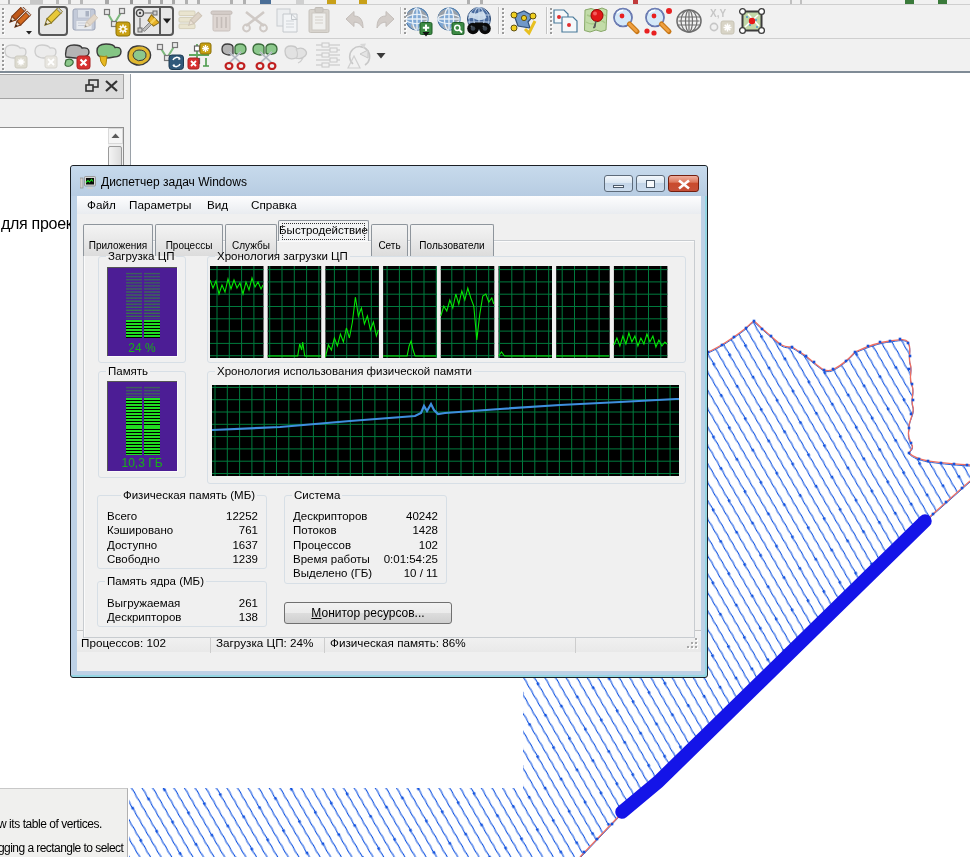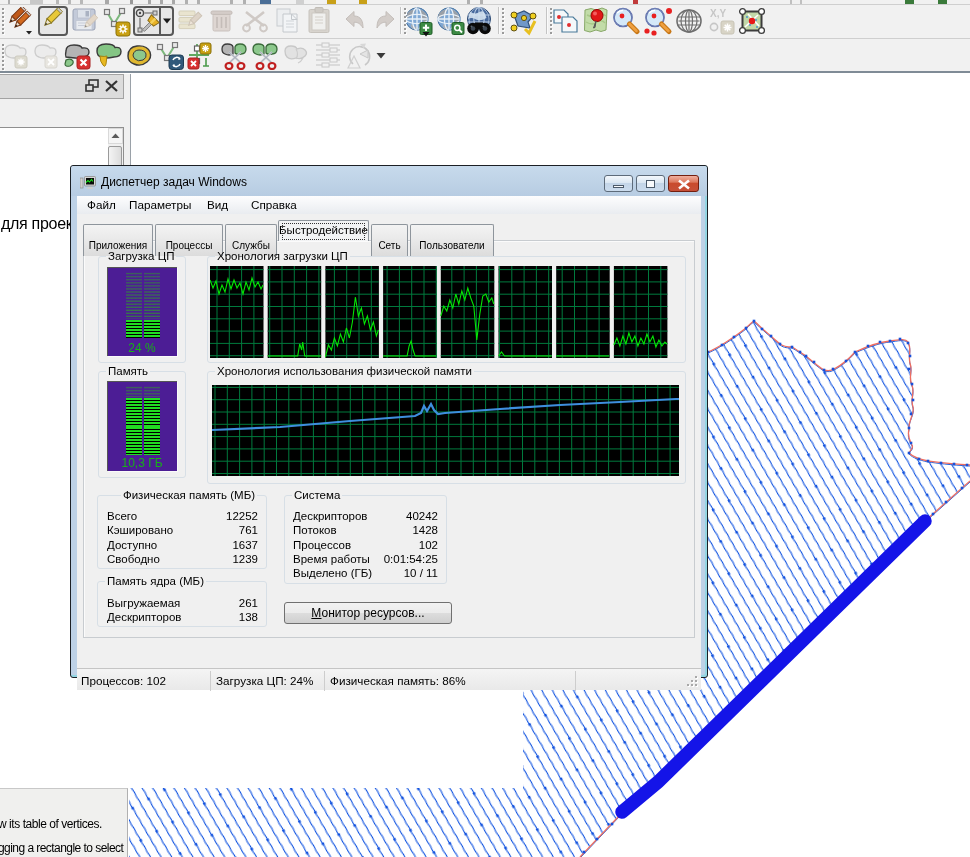--- a/index.html
+++ b/index.html
@@ -573,21 +573,21 @@
 
   <div class="abs" style="left:6px;top:30px;width:624px;height:18px;background:linear-gradient(180deg,#fdfdfe,#e9ecf0);font-size:11.7px;color:#000;">
     <span class="abs" style="left:10px;top:2px;">Файл</span>
     <span class="abs" style="left:52px;top:2px;">Параметры</span>
     <span class="abs" style="left:130px;top:2px;">Вид</span>
     <span class="abs" style="left:174px;top:2px;">Справка</span>
   </div>
 
   <div class="abs" style="left:6px;top:48px;width:624px;height:457px;background:#f0f0f0;"></div>
 
-  <div class="abs" style="left:6px;top:502px;width:624px;height:22px;background:linear-gradient(180deg,#f4f4f4,#e9e9e9);border-top:1px solid #c5c5c5;box-sizing:border-box;font-size:11.7px;color:#000;">
+  <div class="abs" style="left:6px;top:464px;width:624px;height:22px;background:linear-gradient(180deg,#f4f4f4,#e9e9e9);border-top:1px solid #c5c5c5;box-sizing:border-box;font-size:11.7px;color:#000;">
     <span class="abs" style="left:4px;top:5px;">Процессов: 102</span>
     <span class="abs" style="left:139px;top:5px;">Загрузка ЦП: 24%</span>
     <span class="abs" style="left:253px;top:5px;">Физическая память: 86%</span>
     <div class="abs" style="left:133px;top:2px;width:1px;height:20px;background:#cdcdcd;"></div>
     <div class="abs" style="left:247px;top:2px;width:1px;height:20px;background:#cdcdcd;"></div>
     <div class="abs" style="left:498px;top:2px;width:1px;height:20px;background:#cdcdcd;"></div>
       <div class="abs" style="left:618px;top:7px;width:2px;height:2px;background:#a8a8a8;box-shadow:1px 1px 0 #fff;"></div>
       <div class="abs" style="left:614px;top:11px;width:2px;height:2px;background:#a8a8a8;box-shadow:1px 1px 0 #fff;"></div>
       <div class="abs" style="left:618px;top:11px;width:2px;height:2px;background:#a8a8a8;box-shadow:1px 1px 0 #fff;"></div>
       <div class="abs" style="left:610px;top:15px;width:2px;height:2px;background:#a8a8a8;box-shadow:1px 1px 0 #fff;"></div>

